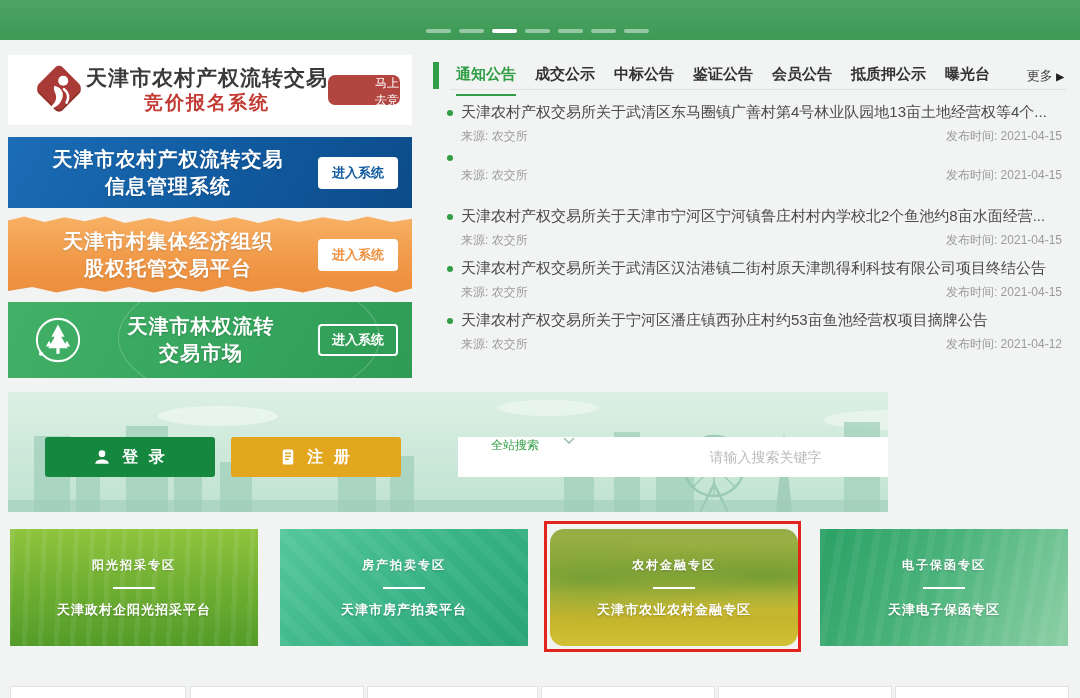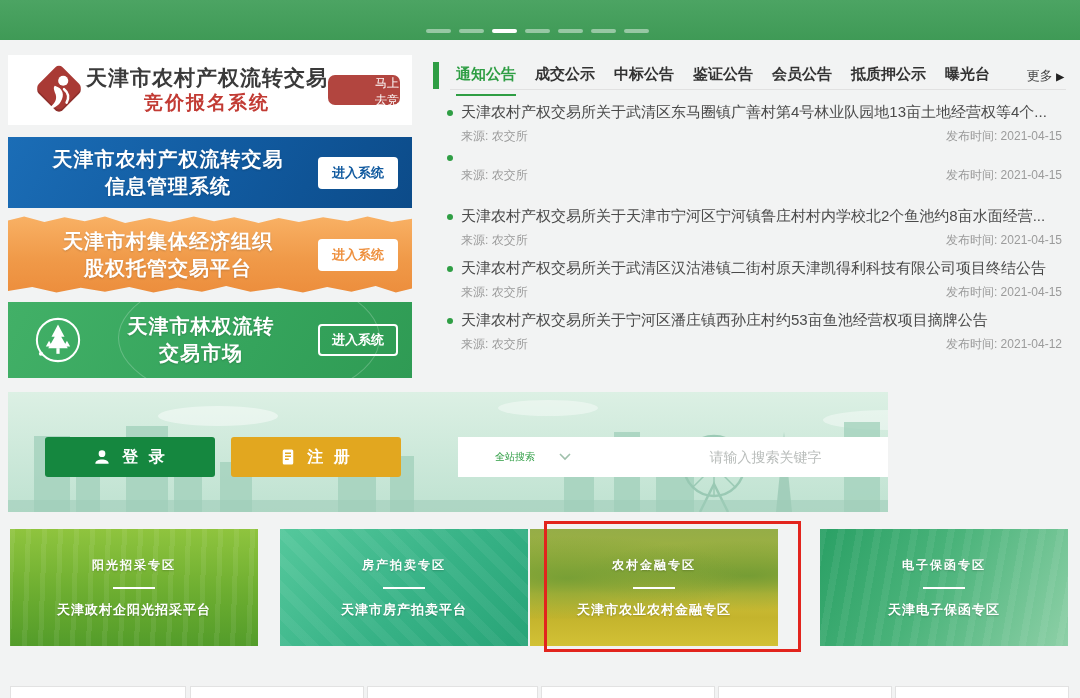--- a/index.html
+++ b/index.html
@@ -60,42 +60,42 @@
 
   
   .band { position:absolute; left:8px; top:392px; width:880px; height:120px; overflow:hidden; }
   .band svg.sky { position:absolute; left:0; top:0; }
   .login-btn,.reg-btn { position:absolute; top:45px; height:40px; width:170px; border:none; border-radius:3px;
     color:#fff; font-size:16px; font-weight:700; letter-spacing:3px; cursor:pointer;
     display:flex; align-items:center; justify-content:center; gap:10px; }
   .login-btn { left:37px; background:#15873f; }
   .reg-btn { left:223px; background:#e2a71f; }
   .searchbar { position:absolute; left:450px; top:45px; width:575px; height:40px; display:flex; background:#fff; }
-  .scope { flex:0 0 150px; display:flex; align-items:center; justify-content:center; gap:24px;
-    font-size:10px; color:#2f9e44; cursor:pointer; }
+  .scope { flex:0 0 150px; display:flex; justify-content:center; gap:24px;
+    font-size:12px; color:#2f9e44; cursor:pointer; }
   .search-input { flex:1; border:none; outline:none; font-size:14px; color:#444; text-align:center; background:transparent; }
   .search-input::placeholder { color:#b9bdbb; }
   .search-btn { flex:0 0 110px; border:none; background:#2f9e44; color:#fff; font-size:15px; cursor:pointer;margin-top:26px; }
 
   
   .zone { position:absolute; top:529px; width:248px; height:117px; color:#fff; cursor:pointer;
     display:flex; flex-direction:column; align-items:center; justify-content:center; }
   .zone-title { font-size:12px; font-weight:700; letter-spacing:2px; text-shadow:0 1px 2px rgba(0,0,0,.2); }
   .zone-div { width:42px; height:2px; background:#fff; margin:13px 0 12px; }
   .zone-sub { font-size:13px; font-weight:700; letter-spacing:1px; text-shadow:0 1px 2px rgba(0,0,0,.2); }
   .zone0 { left:10px; background:
       repeating-linear-gradient(92deg, rgba(255,255,255,.07) 0 5px, rgba(0,0,0,0) 5px 16px),
       linear-gradient(180deg,#8fc43e 0%,#6cad30 55%,#539c2a 100%); }
   .zone1 { left:280px; background:
       repeating-linear-gradient(45deg, rgba(255,255,255,.05) 0 9px, rgba(0,0,0,0) 9px 19px),
       linear-gradient(135deg,#55c89c 0%,#37b286 55%,#28a477 100%); }
-  .zone2 { left:530px; background:
+  .zone2 { left:550px; background:
       radial-gradient(120% 60% at 15% 42%, rgba(110,155,52,.85) 0%, rgba(110,155,52,0) 60%),
       radial-gradient(130% 55% at 88% 40%, rgba(104,150,50,.8) 0%, rgba(104,150,50,0) 55%),
-      linear-gradient(180deg,#95ad47 0%,#a3b43d 36%,#cdbf39 55%,#c4b42d 76%,#d2c135 100%); }
+      linear-gradient(180deg,#95ad47 0%,#a3b43d 36%,#cdbf39 55%,#c4b42d 76%,#d2c135 100%); border-radius: 14px; }
   .zone3 { left:820px; background:
       repeating-linear-gradient(100deg, rgba(255,255,255,.06) 0 7px, rgba(0,0,0,0) 7px 18px),
       linear-gradient(120deg,#2aa065 0%,#4ab37a 45%,#8ed0a7 100%); }
   .ring { position:absolute; left:544px; top:521px; width:257px; height:131px;
     border:3px solid #e2241d; pointer-events:none; }
 
   
   .partner-box { position:absolute; top:686px; height:26px; background:#fff; border:1px solid #e2e2e2; cursor:pointer; }
 </style>
 </head>

